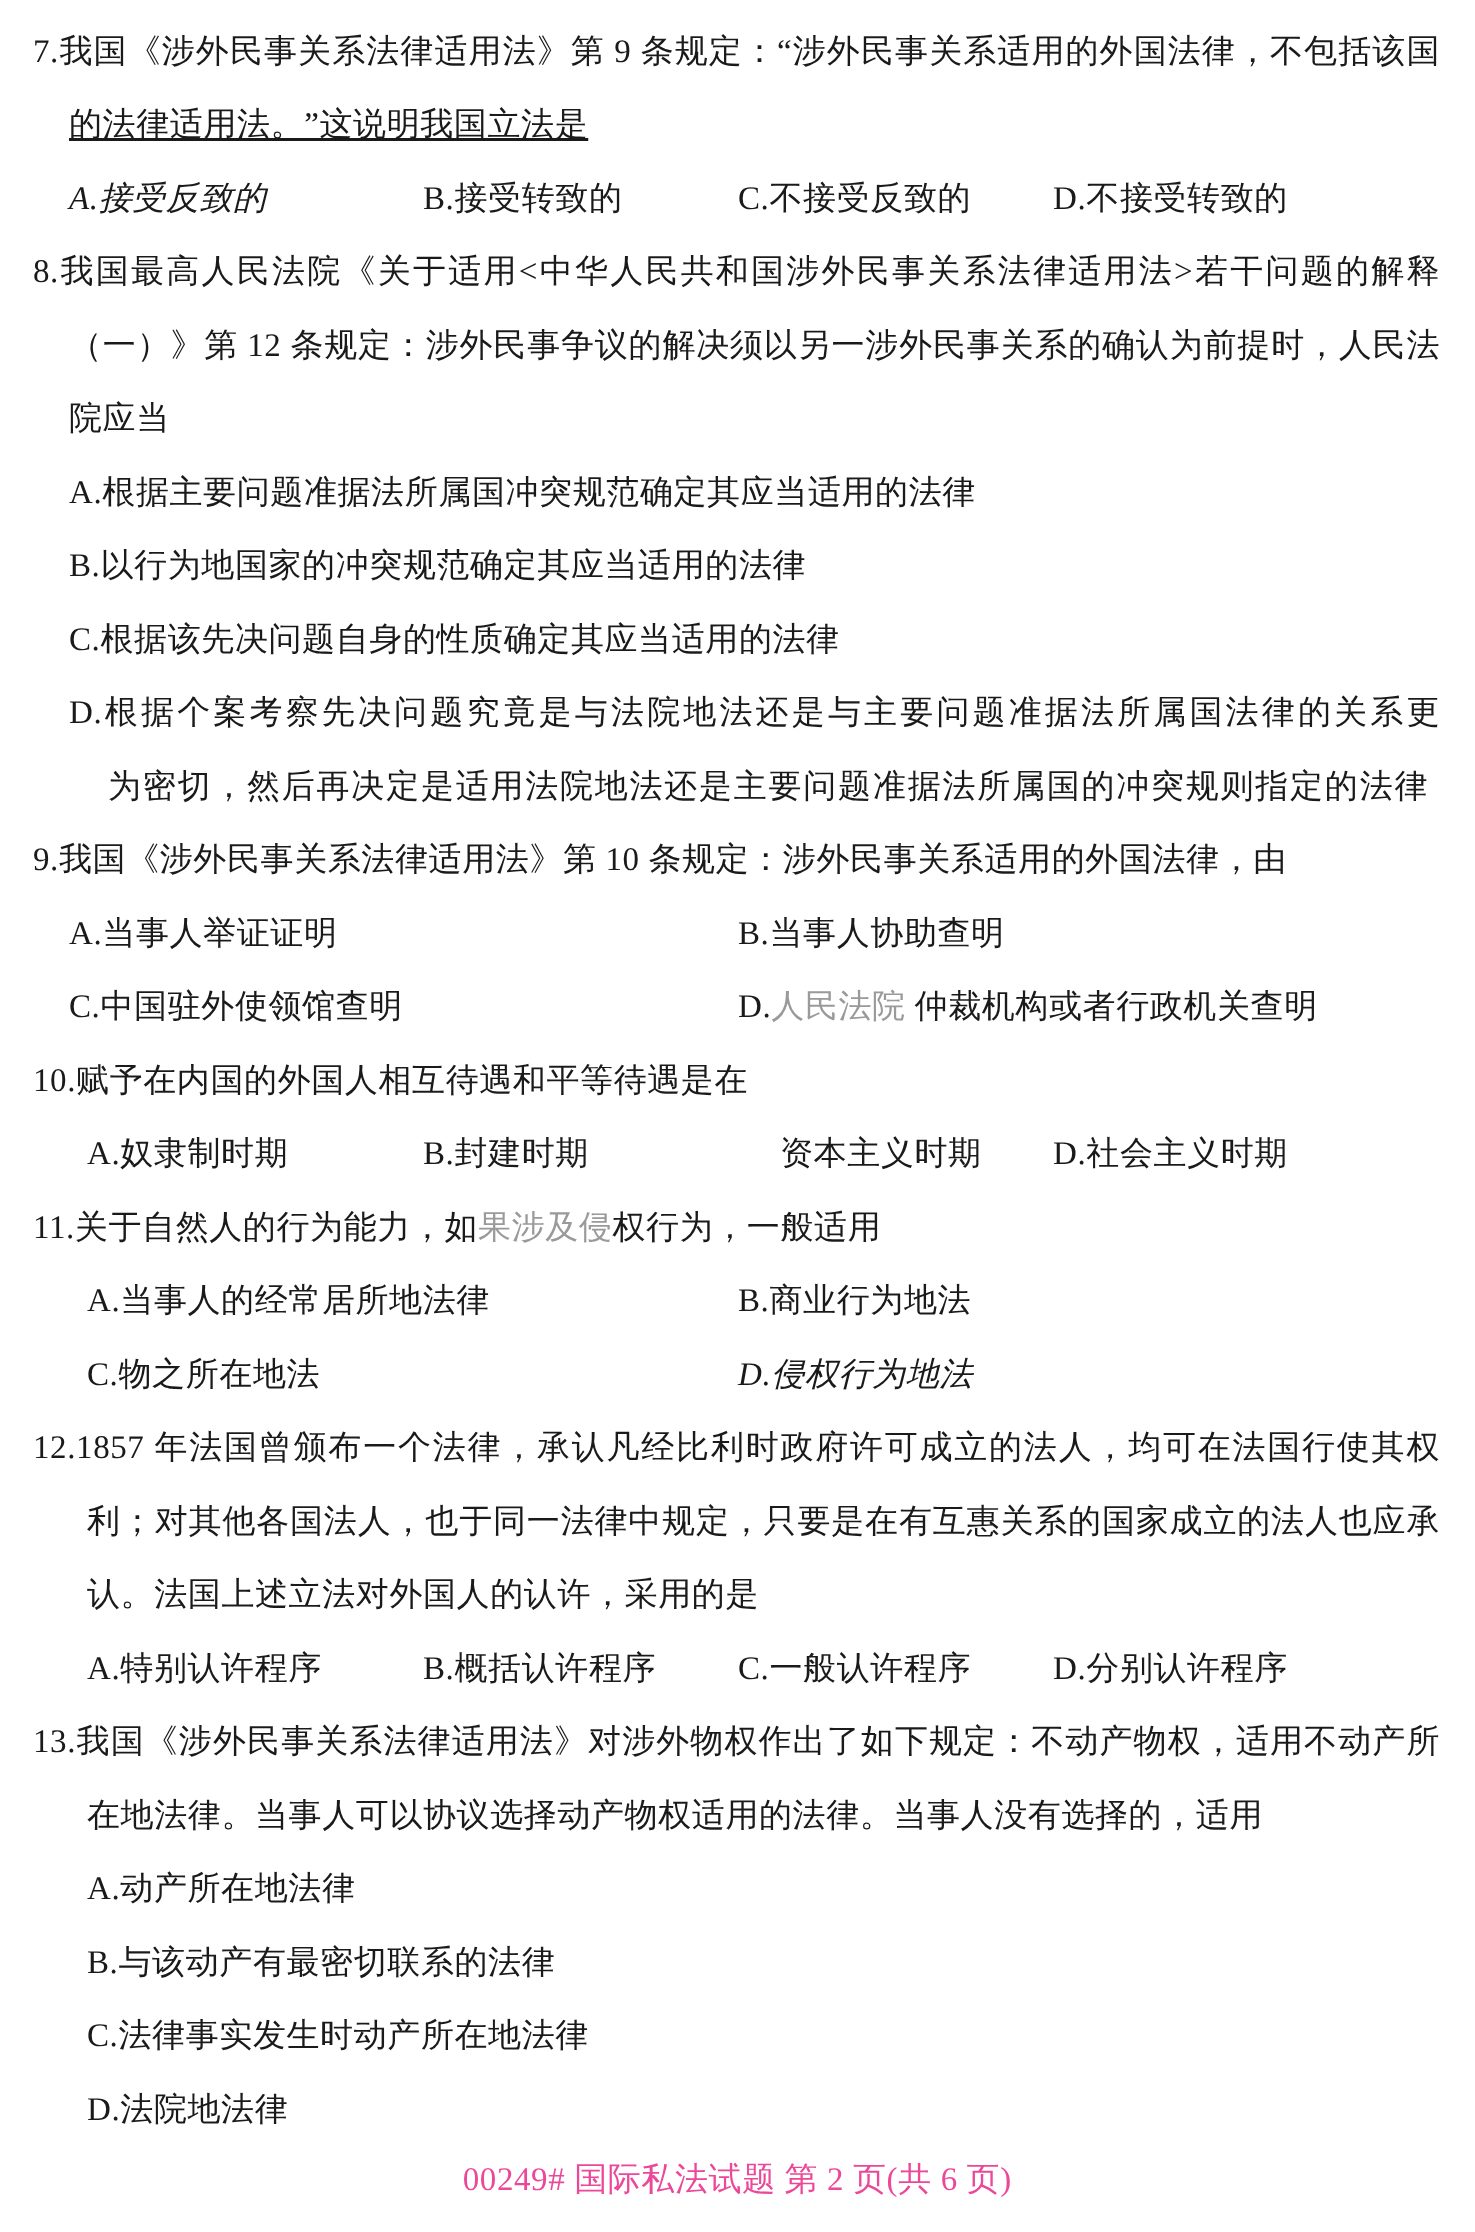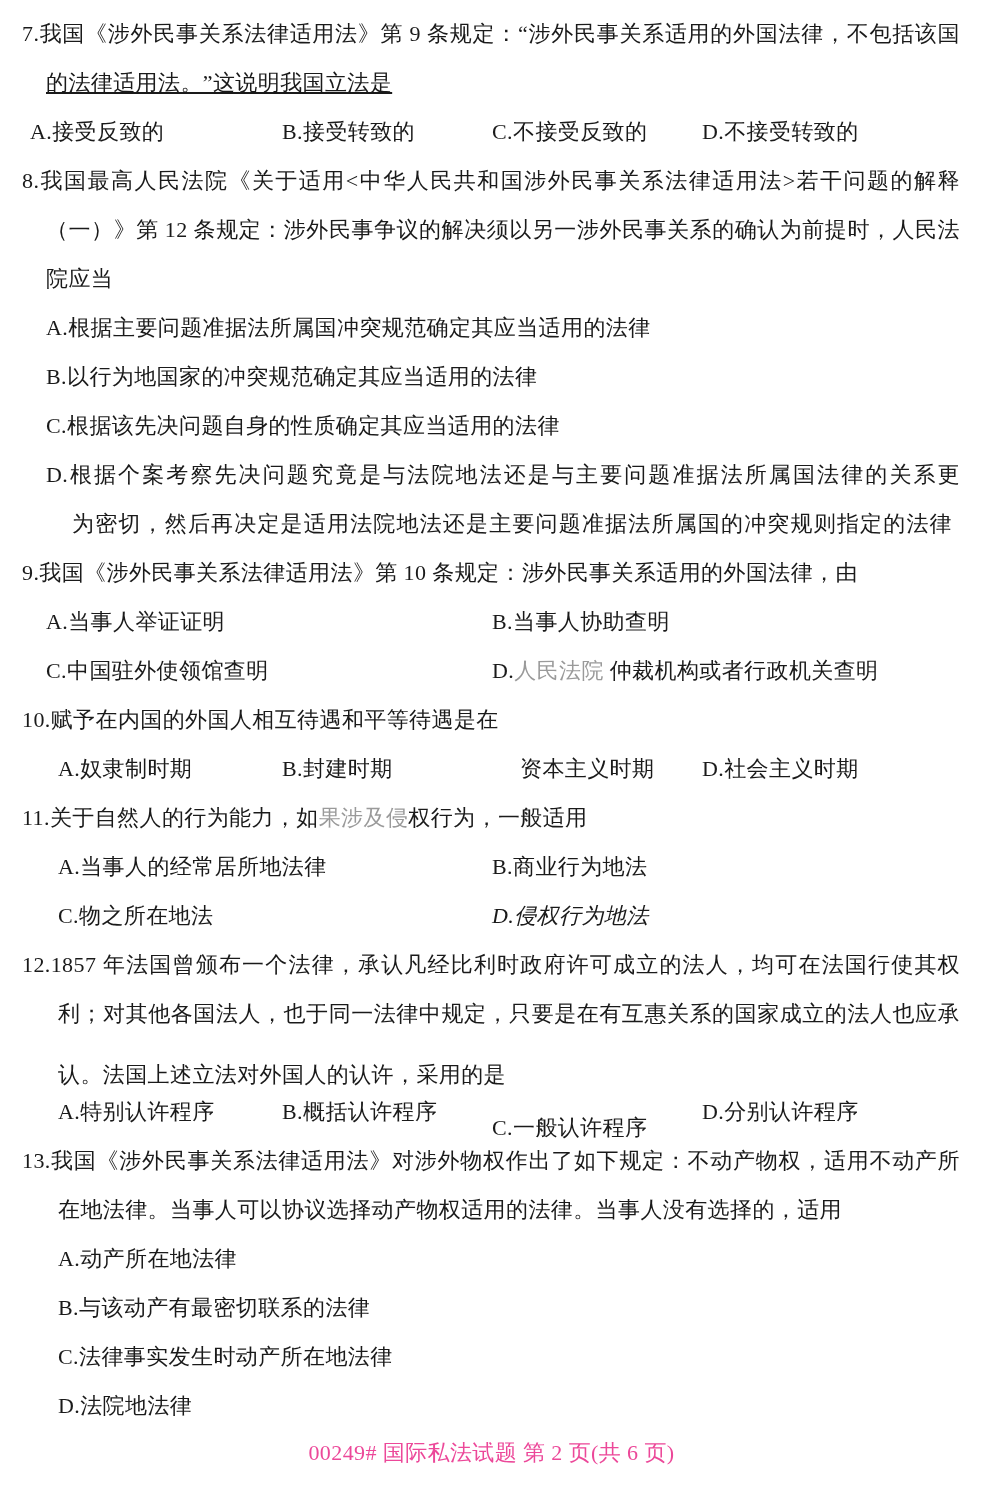--- a/index.html
+++ b/index.html
@@ -55,21 +55,21 @@
 </head>
 <body>
 
 <div class="page">
 
   <div>
     <div class="line justify" style="top:19px; left:22px; width:938px;">
       <span>7.</span><span>我国《涉外民事关系法律适用法》第 9 条规定：“涉外民事关系适用的外国法律，不包括该国</span>
     </div>
     <div class="line" style="top:68px; left:46px;text-decoration:underline;">的法律适用法。”这说明我国立法是</div>
-    <div class="line" style="top:117px; left:30px;"><span>A.</span><span>接受反致的</span></div>
+    <div class="line" style="top:117px; left:46px;font-style:italic;"><span>A.</span><span>接受反致的</span></div>
     <div class="line" style="top:117px; left:282px;"><span>B.</span><span>接受转致的</span></div>
     <div class="line" style="top:117px; left:492px;"><span>C.</span><span>不接受反致的</span></div>
     <div class="line" style="top:117px; left:702px;"><span>D.</span><span>不接受转致的</span></div>
   </div>
 
   <div>
     <div class="line justify" style="top:166px; left:22px; width:938px;">
       <span>8.</span><span>我国最高人民法院《关于适用&lt;中华人民共和国涉外民事关系法律适用法&gt;若干问题的解释</span>
     </div>
     <div class="line justify" style="top:215px; left:46px; width:914px;">（一）》第 12 条规定：涉外民事争议的解决须以另一涉外民事关系的确认为前提时，人民法</div>
@@ -109,24 +109,24 @@
     <div class="line" style="top:852px; left:492px;"><span>B.</span><span>商业行为地法</span></div>
     <div class="line" style="top:901px; left:58px;"><span>C.</span><span>物之所在地法</span></div>
     <div class="line" style="top:901px; left:492px;font-style:italic;"><span>D.</span><span>侵权行为地法</span></div>
   </div>
 
   <div>
     <div class="line justify" style="top:950px; left:22px; width:938px;">
       <span>12.</span><span>1857 年法国曾颁布一个法律，承认凡经比利时政府许可成立的法人，均可在法国行使其权</span>
     </div>
     <div class="line justify" style="top:999px; left:58px; width:902px;">利；对其他各国法人，也于同一法律中规定，只要是在有互惠关系的国家成立的法人也应承</div>
-    <div class="line" style="top:1048px; left:58px;margin-top:12px;">认。法国上述立法对外国人的认许，采用的是</div>
+    <div class="line" style="top:1048px; left:58px;">认。法国上述立法对外国人的认许，采用的是</div>
     <div class="line" style="top:1097px; left:58px;"><span>A.</span><span>特别认许程序</span></div>
     <div class="line" style="top:1097px; left:282px;"><span>B.</span><span>概括认许程序</span></div>
-    <div class="line" style="top:1097px; left:492px;margin-top:16px;"><span>C.</span><span>一般认许程序</span></div>
+    <div class="line" style="top:1097px; left:492px;"><span>C.</span><span>一般认许程序</span></div>
     <div class="line" style="top:1097px; left:702px;"><span>D.</span><span>分别认许程序</span></div>
   </div>
 
   <div>
     <div class="line justify" style="top:1146px; left:22px; width:938px;">
       <span>13.</span><span>我国《涉外民事关系法律适用法》对涉外物权作出了如下规定：不动产物权，适用不动产所</span>
     </div>
     <div class="line" style="top:1195px; left:58px;">在地法律。当事人可以协议选择动产物权适用的法律。当事人没有选择的，适用</div>
     <div class="line" style="top:1244px; left:58px;"><span>A.</span><span>动产所在地法律</span></div>
     <div class="line" style="top:1293px; left:58px;"><span>B.</span><span>与该动产有最密切联系的法律</span></div>

